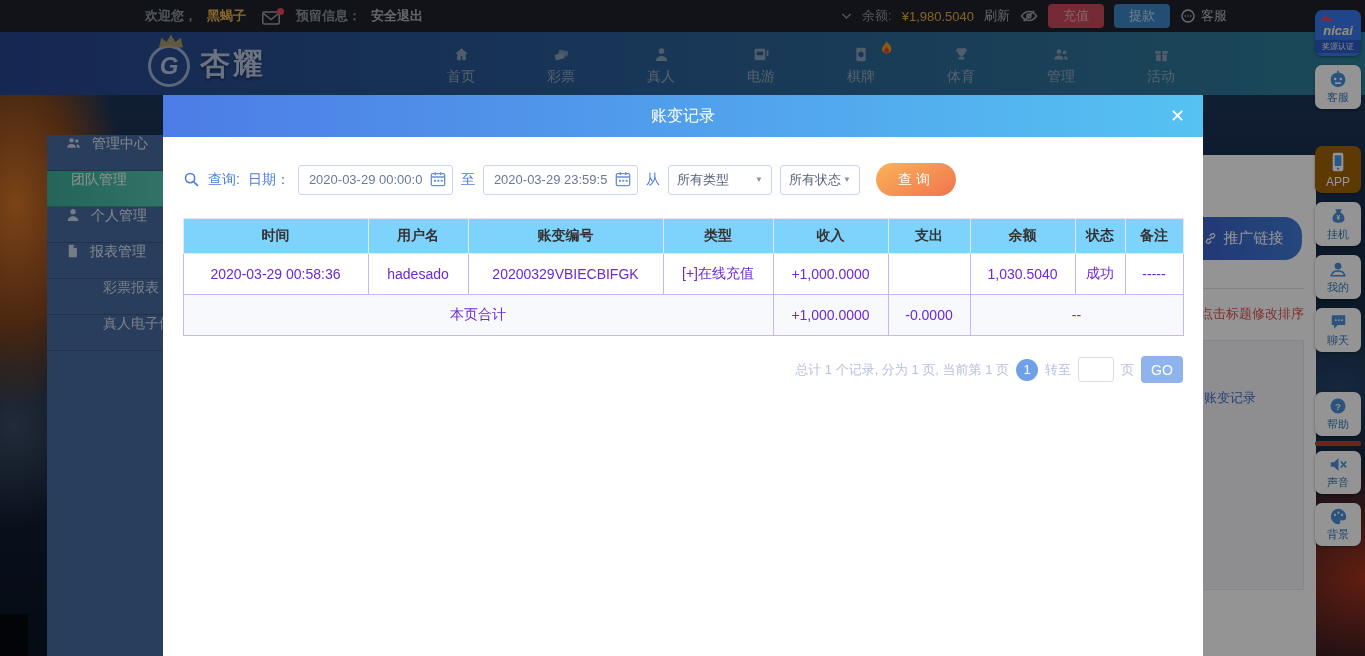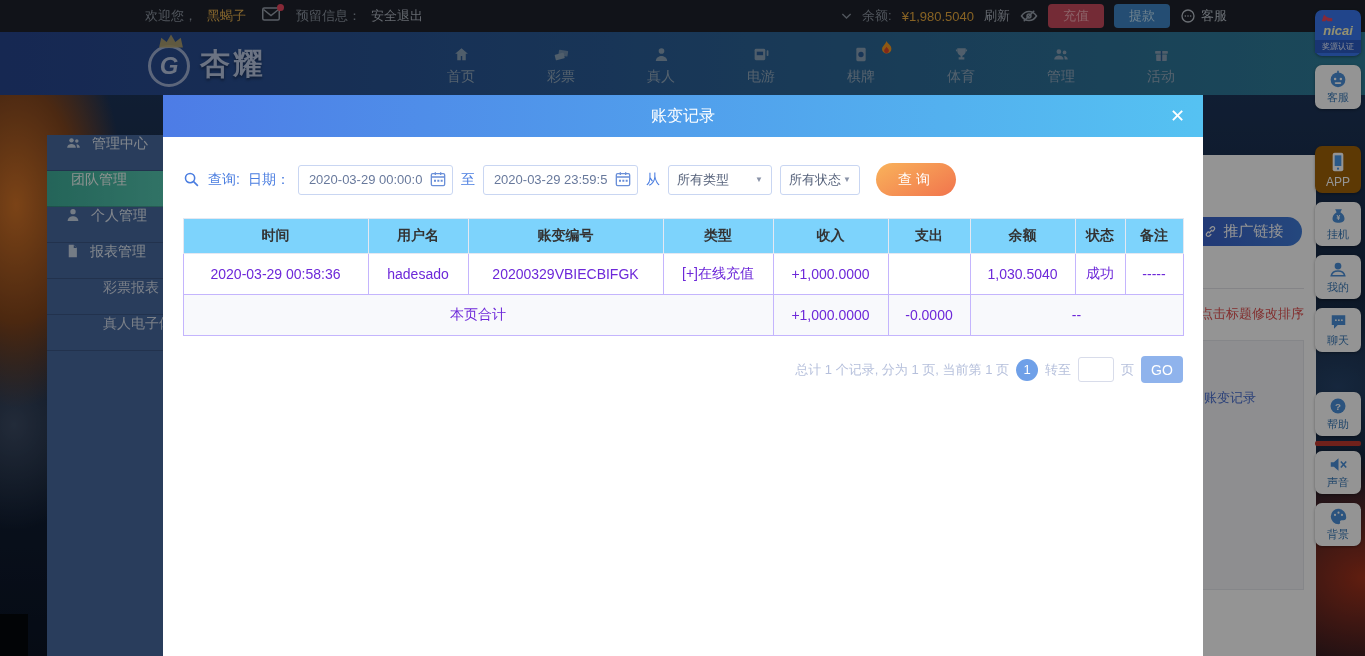--- a/index.html
+++ b/index.html
@@ -4,21 +4,21 @@
 <style>
   * { margin:0; padding:0; box-sizing:border-box; }
   html,body { width:1365px; height:656px; overflow:hidden; }
   body { position:relative; background:#0d1526; font-family:"Liberation Sans","DejaVu Sans",sans-serif; }
   svg { display:block; }
 
   
   .topbar { position:absolute; top:0; left:0; right:0; height:32px; background:#1e222b;
             display:flex; align-items:center; font-size:13px; color:#8b93a0; z-index:2;
             padding-left:145px; padding-right:138px; }
-  .topbar .grp { display:flex; align-items:flex-start; gap:10px; }
+  .topbar .grp { display:flex; align-items:flex-end; gap:10px;font-weight:bold; }
   .topbar .right { margin-left:auto; display:flex; align-items:center; gap:10px; }
   .t-name { color:#e8b14e; }
   .t-link { color:#aeb5c0; cursor:pointer; }
   .mail { position:relative; color:#9aa2ae; margin:0 6px; cursor:pointer; }
   .mail .dot { position:absolute; top:-3px; right:-4px; width:7px; height:7px; border-radius:50%; background:#e8475f; }
   .t-amount { color:#e8a93e; }
   .pill { border-radius:4px; padding:3px 15px; font-size:13px; cursor:pointer; }
   .pill-red { background:#c84a5e; color:#f0a9b2; }
   .pill-blue { background:#3f85c6; color:#bfe0f5; }
   .t-service { display:flex; align-items:center; gap:5px; color:#b9c0ca; cursor:pointer; }
@@ -54,21 +54,21 @@
   .sidebar { position:absolute; left:47px; top:135px; width:116px; bottom:0; background:#48699f; z-index:1; }
   .sb-item { height:36px; display:flex; align-items:flex-start; gap:10px; padding-left:18px;
              color:#dfe8f2; font-size:14px; cursor:pointer; border-bottom:1px solid rgba(20,35,60,.25); white-space:nowrap; }
   .sb-item svg { color:#c9d6e6; flex:0 0 auto; }
   .sb-sub { padding-left:56px; color:#d2dcea; }
   .sb-selected { background:linear-gradient(90deg,#3fae9a,#55c6b0); color:#f2fbf8;padding-left:24px; }
 
   
   .content-strip { position:absolute; left:163px; right:49px; top:155px; bottom:0; background:#ffffff; z-index:1; }
   .cs-divider { position:absolute; left:20px; right:12px; top:133px; height:1px; background:#e3e3e8; }
-  .promo-btn { position:absolute; right:14px; top:62px; width:118px; height:29px; border-radius:18px;
+  .promo-btn { position:absolute; right:14px; top:62px; width:118px; height:43px; border-radius:18px;
                background:linear-gradient(90deg,#3a5fc8,#3f7bd8); color:#fff; font-size:15px;
                display:flex; align-items:center; justify-content:center; gap:6px; cursor:pointer; }
   .sort-hint { position:absolute; right:12px; top:150px; color:#e05050; font-size:13px; }
   .mini-panel { position:absolute; left:1022px; right:12px; top:185px; height:250px;
                 background:#f4f5f8; border:1px solid #e6e7ec; }
   .record-link { position:absolute; left:18px; top:48px; color:#4a6fd0; font-size:13px; cursor:pointer; white-space:nowrap; }
 
   
   .toolbar { position:absolute; right:4px; top:10px; width:46px; z-index:2;
              display:flex; flex-direction:column; gap:9px; }

